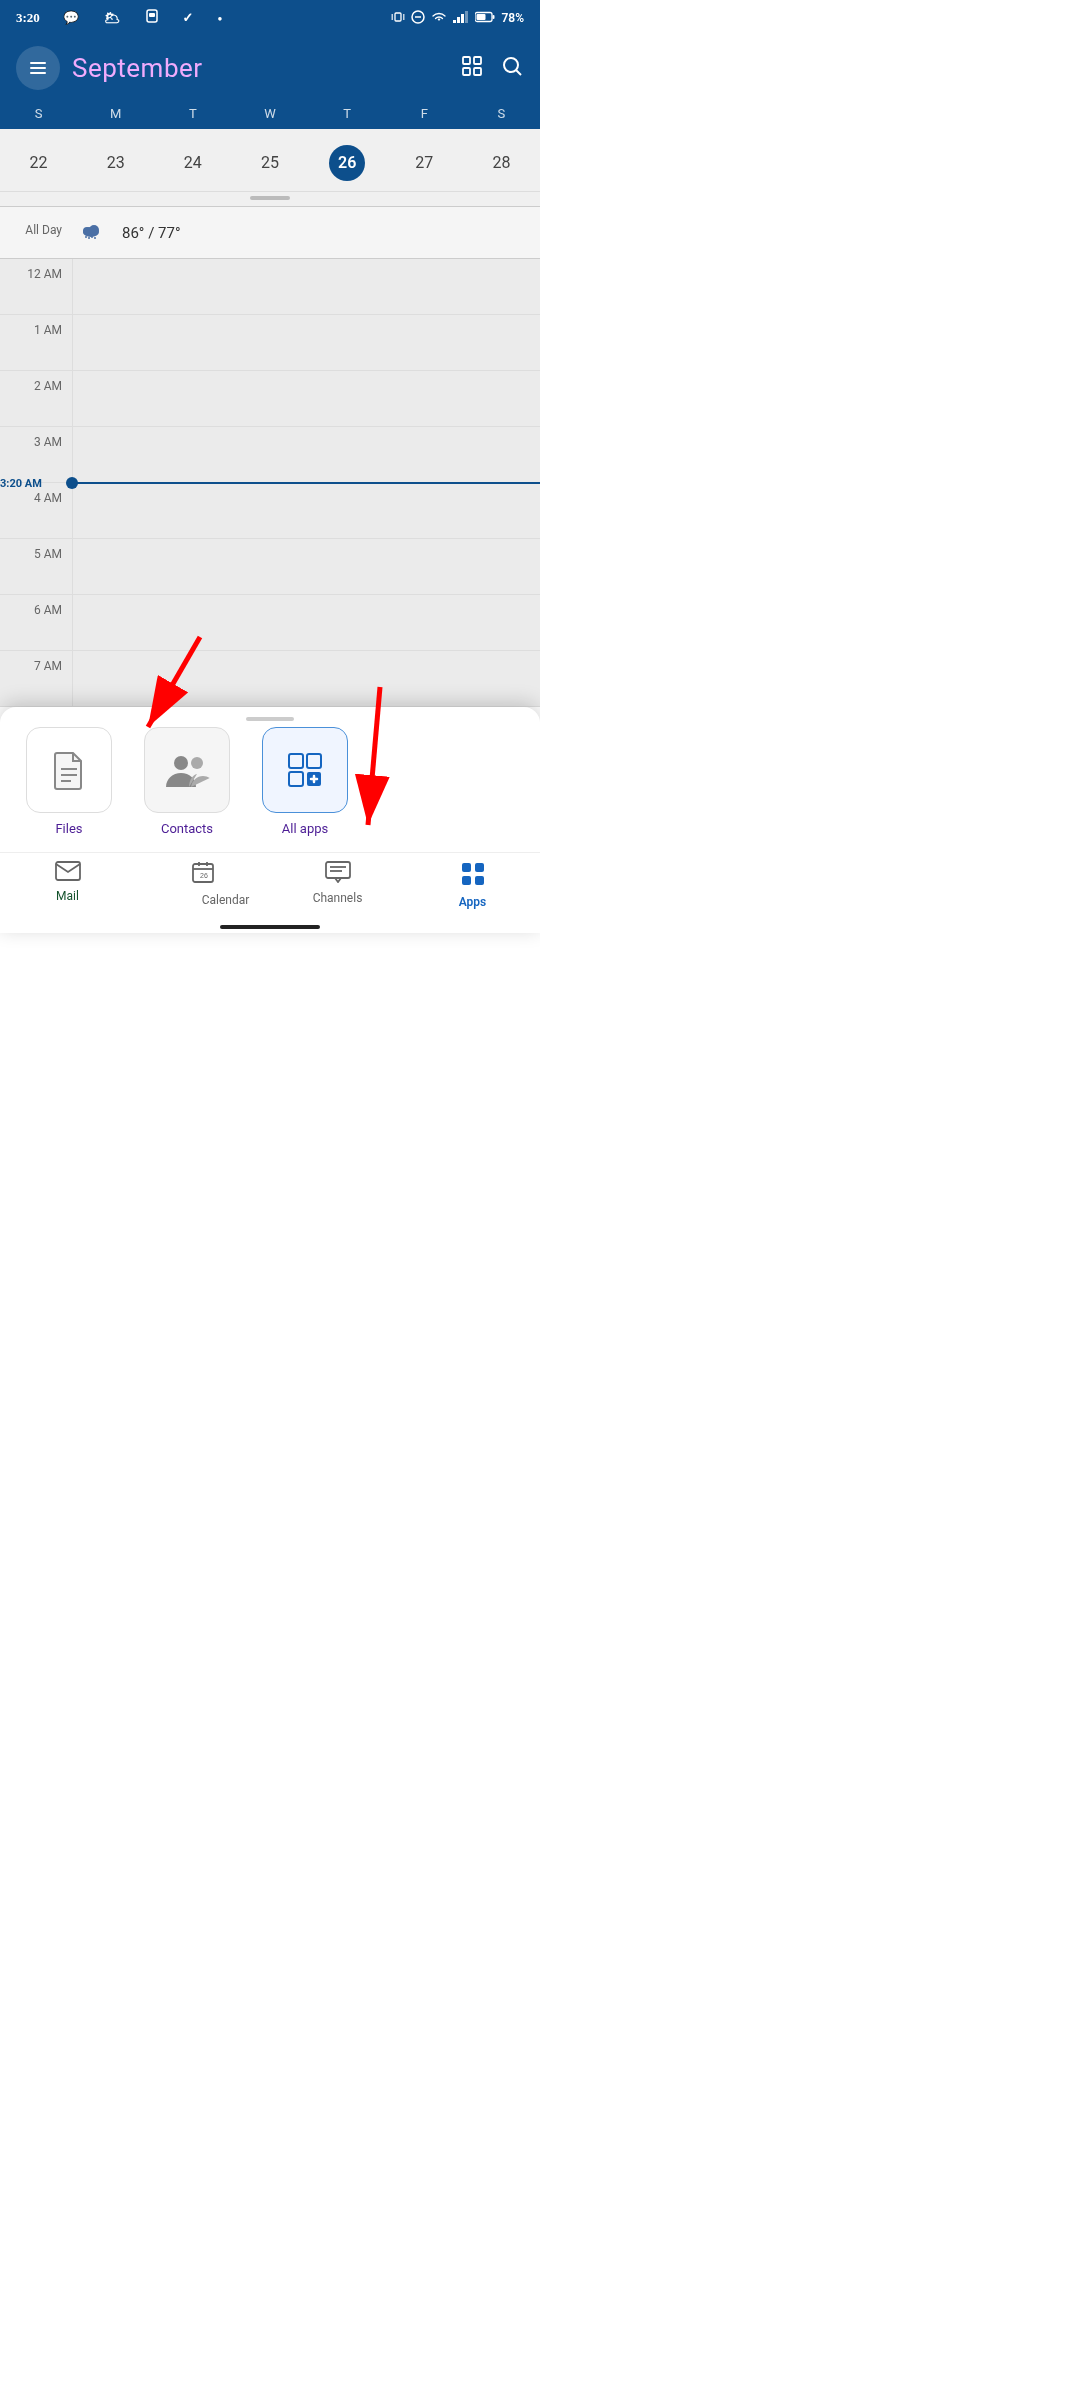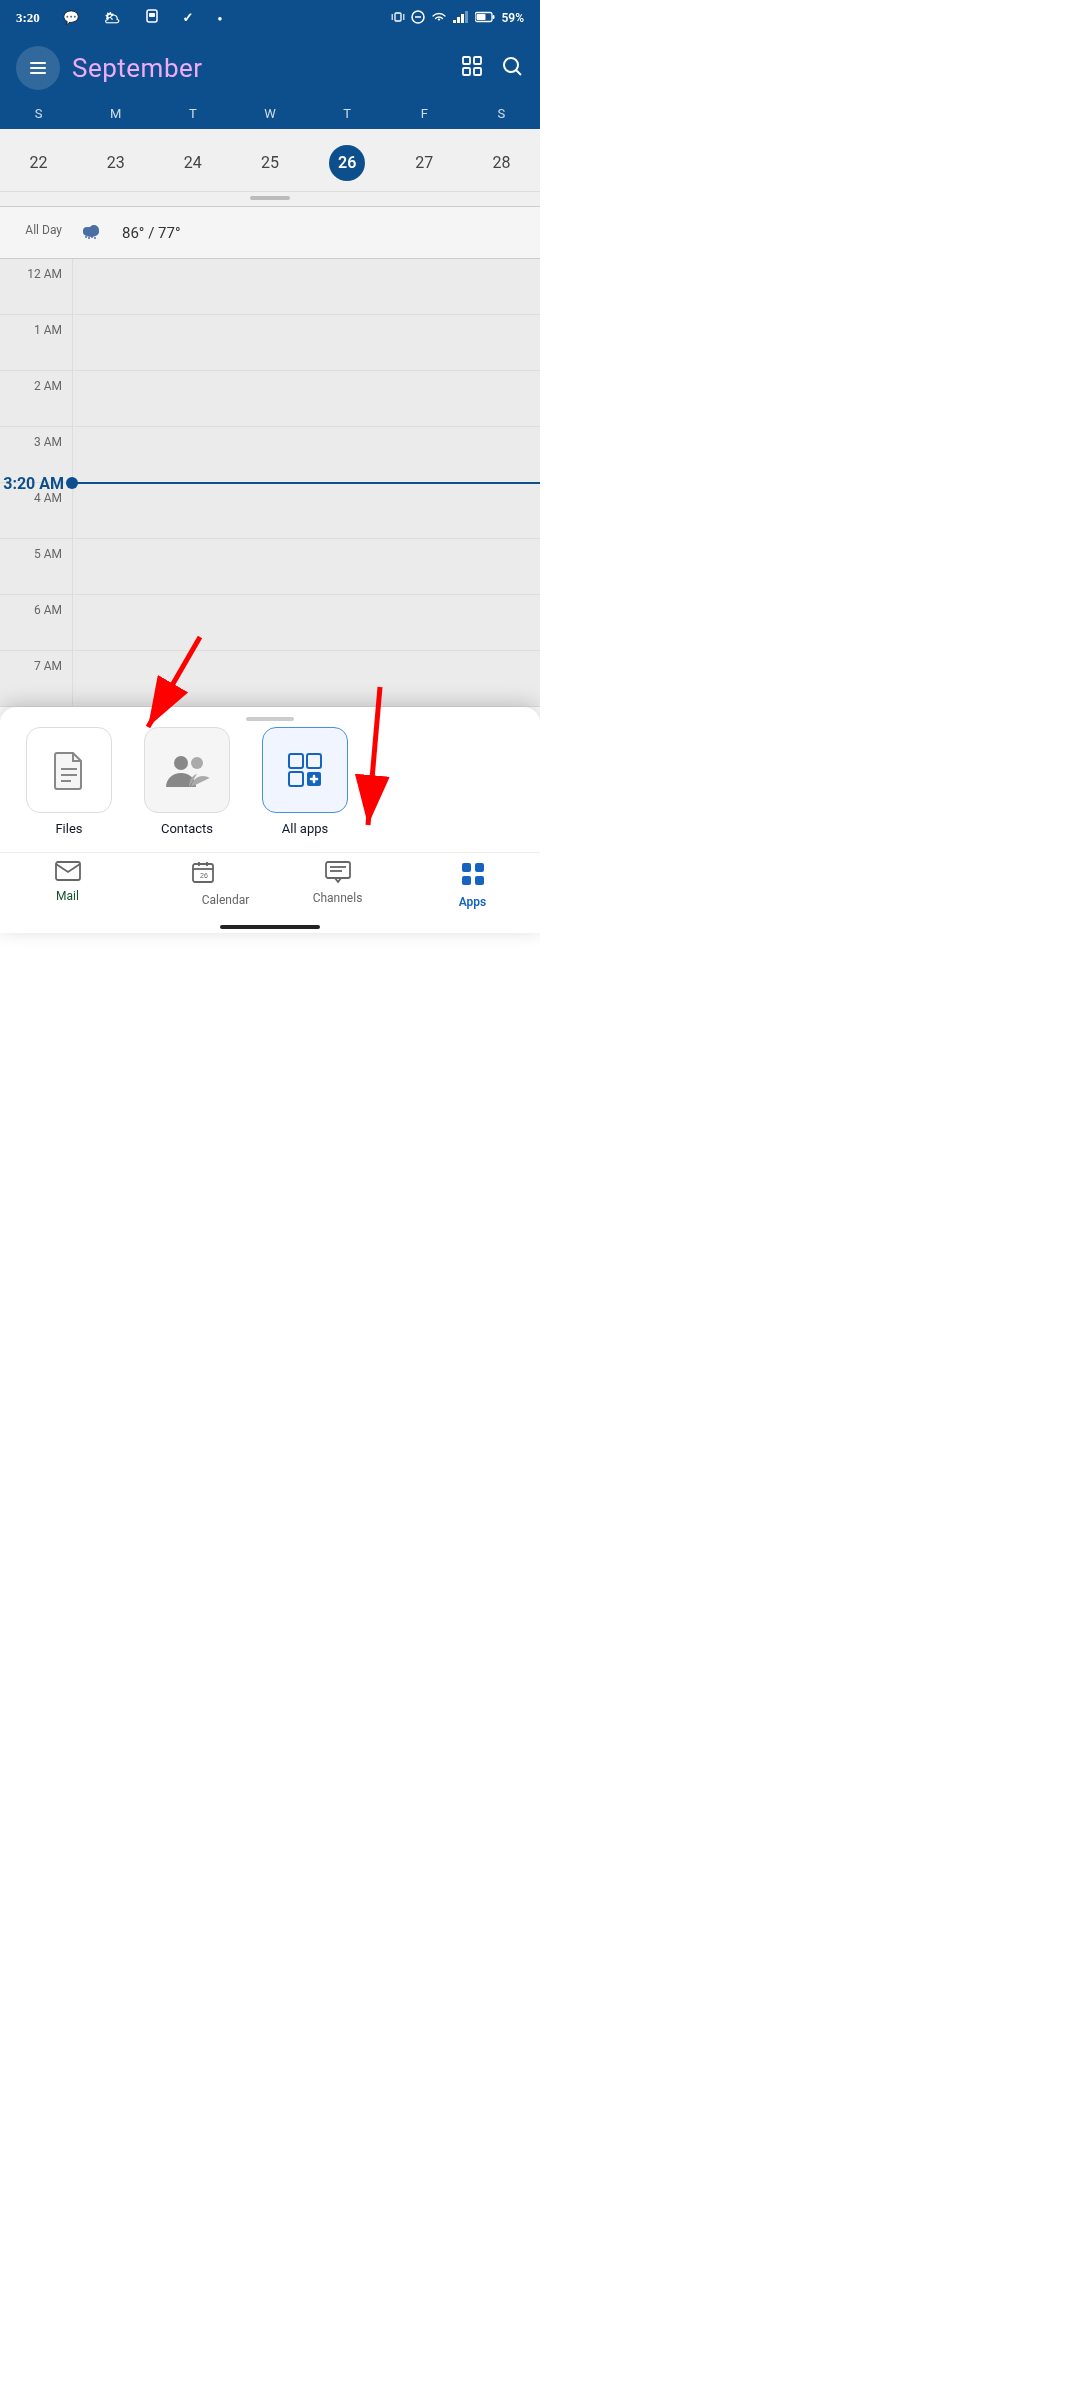--- a/index.html
+++ b/index.html
@@ -222,21 +222,21 @@
     }
     .app-icon-box.contacts-box {
       background: #f5f5f5;
     }
     .app-icon-box.allapps-box {
       background: #f0f5ff;
       border-color: #4a90d9;
     }
     .app-label {
       font-size: 13px;
-      color: #0f172a;
+      color: #4c1d95;
       text-align: center;
     }
 
     
     .bottom-nav {
       background: #fff;
       display: flex;
       border-top: 1px solid #eee;
       padding: 8px 0 10px 0;
     }
@@ -336,21 +336,21 @@
       </svg>
     </span>
 
     <span style="font-size:12px;">
       <svg width="20" height="12" viewBox="0 0 20 12" fill="white">
         <rect x="0" y="1.5" width="17" height="9" rx="2" fill="none" stroke="white" stroke-width="1.3"></rect>
         <rect x="1.5" y="3" width="9" height="6" rx="1" fill="white"></rect>
         <rect x="17.5" y="4" width="2" height="4" rx="1" fill="white"></rect>
       </svg>
     </span>
-    <span style="font-size:12px;">59%</span>
+    <span style="font-size:12px;">78%</span>
   </div>
 </div>
 
 <div class="calendar-header">
   <div class="header-icon-circle">
     <svg width="22" height="22" viewBox="0 0 22 22" fill="white">
       <rect x="3" y="5" width="16" height="2" rx="1" fill="white"></rect>
       <rect x="3" y="10" width="16" height="2" rx="1" fill="white"></rect>
       <rect x="3" y="15" width="16" height="2" rx="1" fill="white"></rect>
     </svg>
@@ -433,21 +433,21 @@
   <div class="time-slot">
     <div class="time-label">2 AM</div>
     <div class="time-content"></div>
   </div>
   <div class="time-slot">
     <div class="time-label">3 AM</div>
     <div class="time-content"></div>
   </div>
 
   <div class="current-time-row" style="margin: -1px 0; height:2px;">
-    <div class="current-time-label" style="width:72px;font-size:16px;color:#0d4f8c;font-weight:700;text-align:right;padding-right:8px;white-space:nowrap;">3:20 AM</div>
+    <div class="current-time-label" style="width:72px;font-size:11px;color:#0d4f8c;font-weight:700;text-align:left;padding-right:8px;white-space:nowrap;">3:20 AM</div>
     <div class="current-time-line">
       <div class="current-time-dot"></div>
     </div>
   </div>
 
   <div class="time-slot">
     <div class="time-label">4 AM</div>
     <div class="time-content"></div>
   </div>
   <div class="time-slot">

